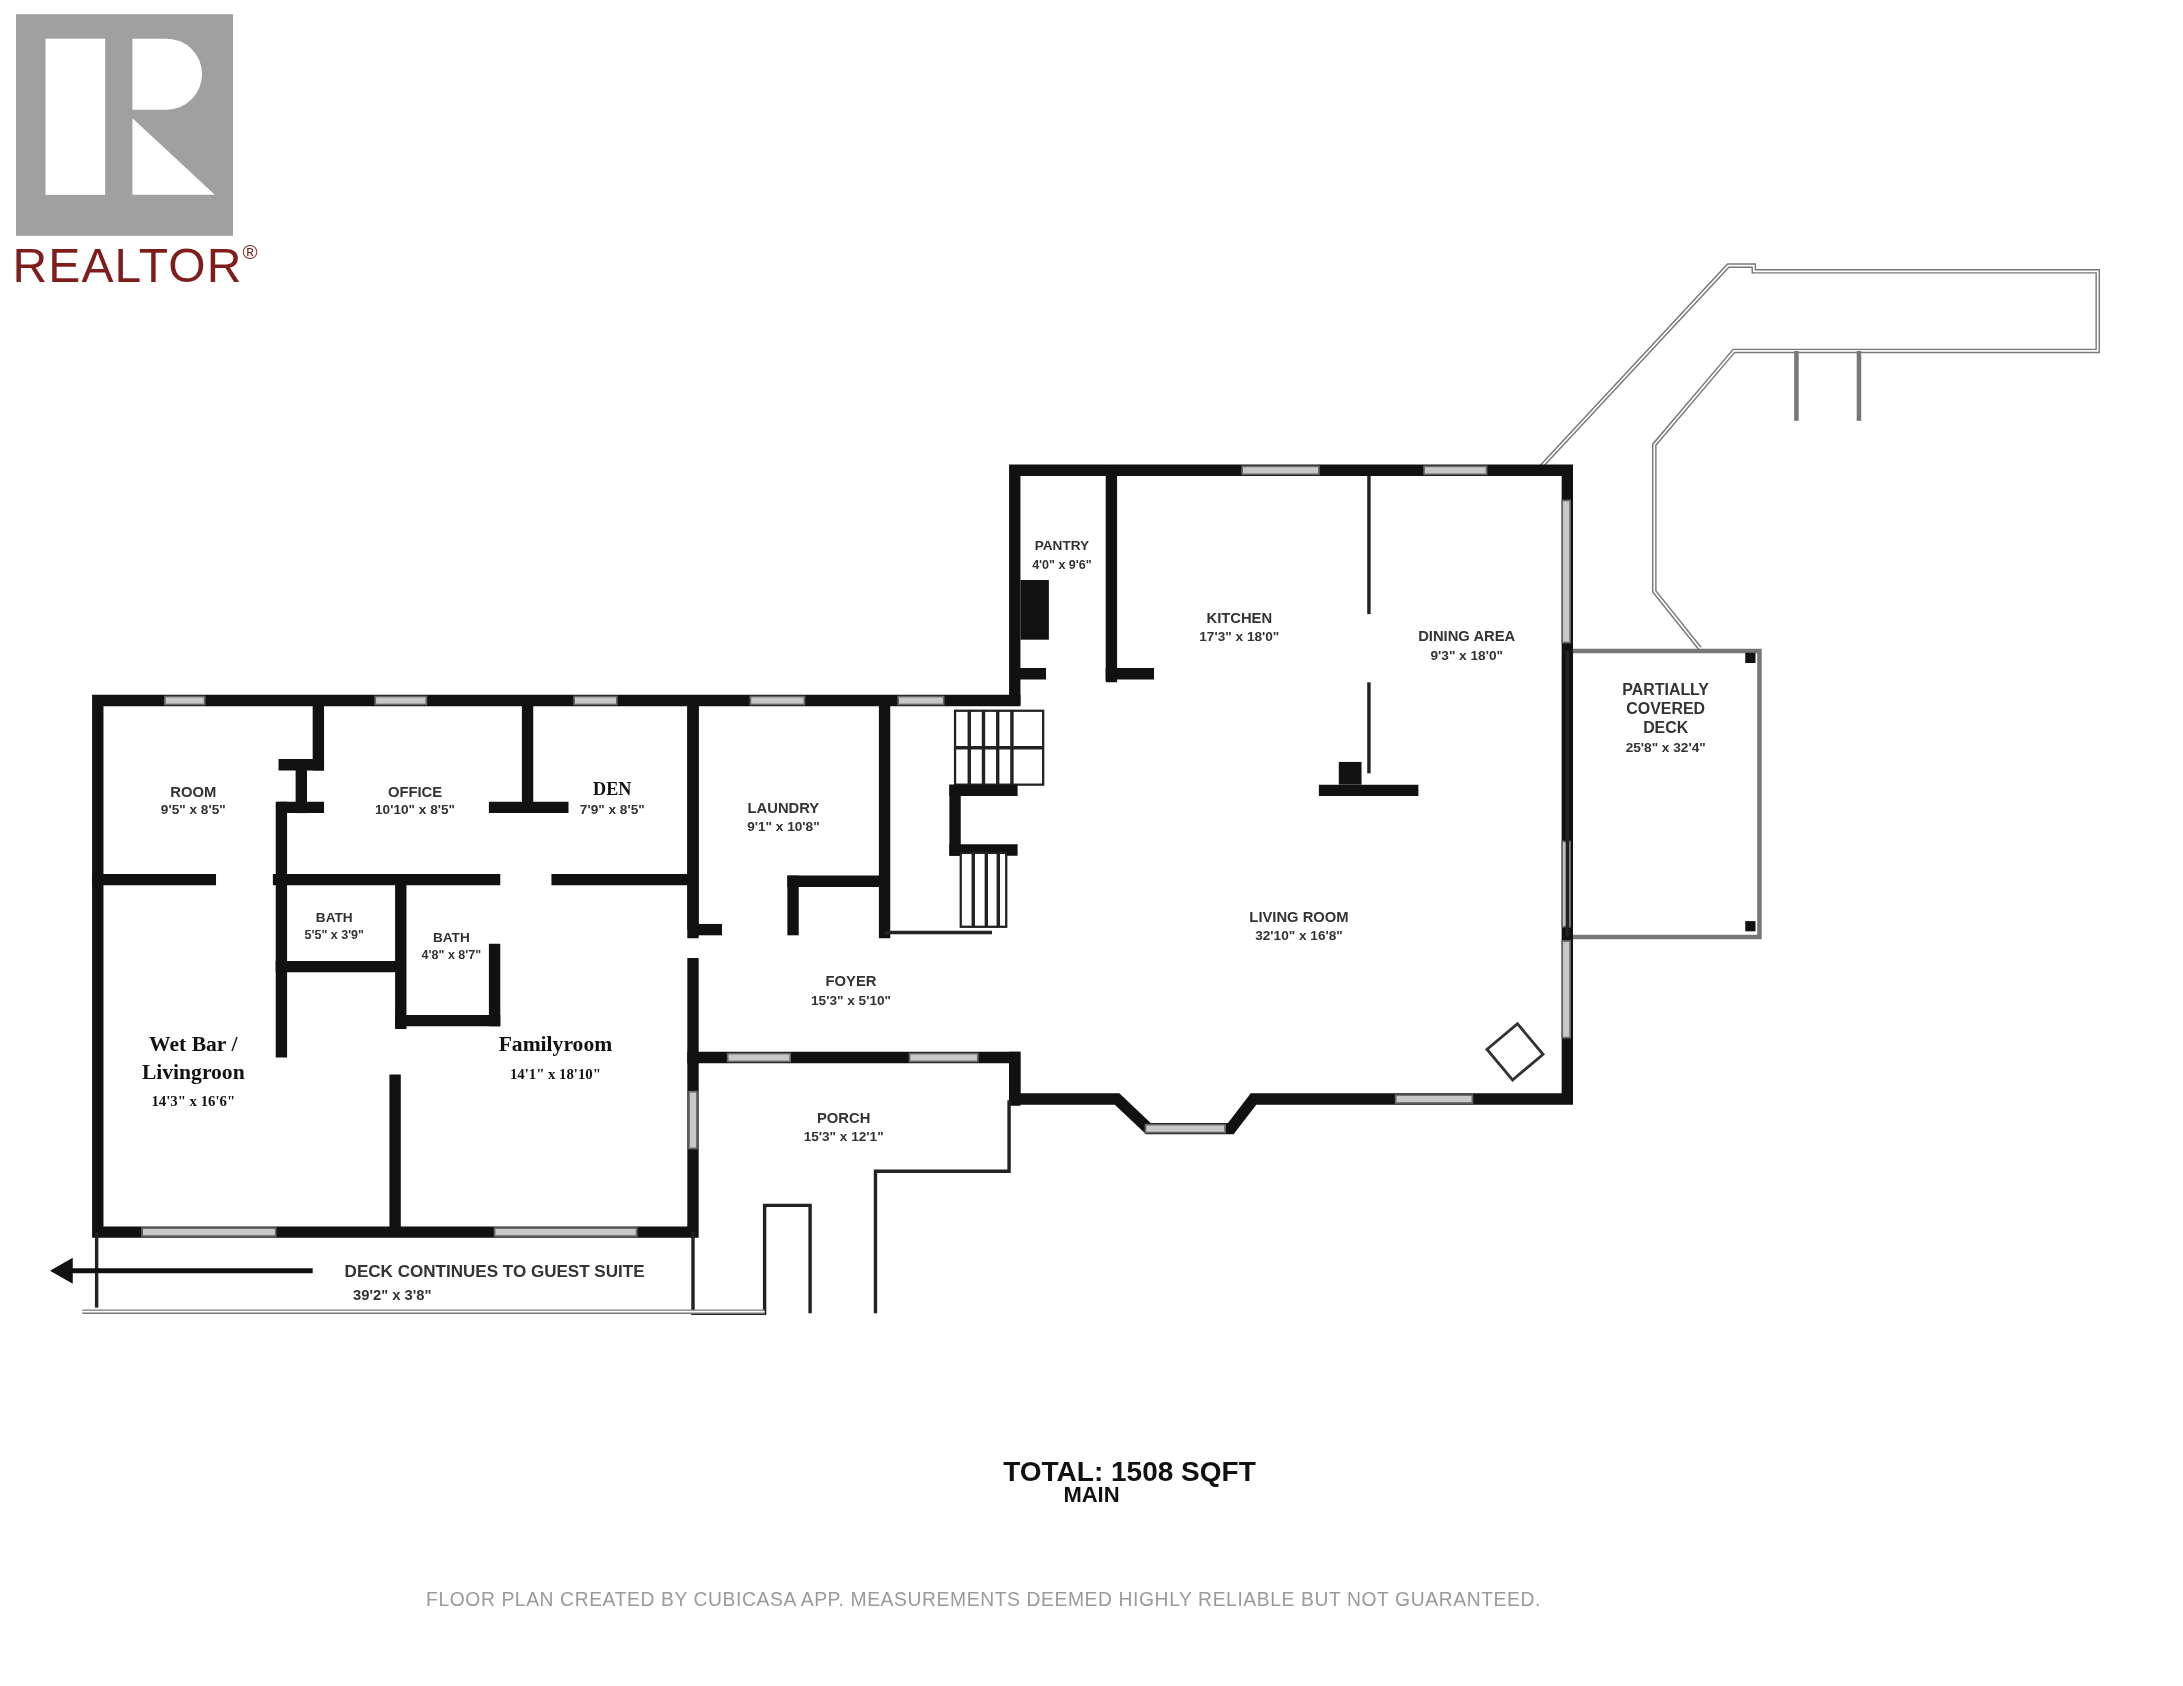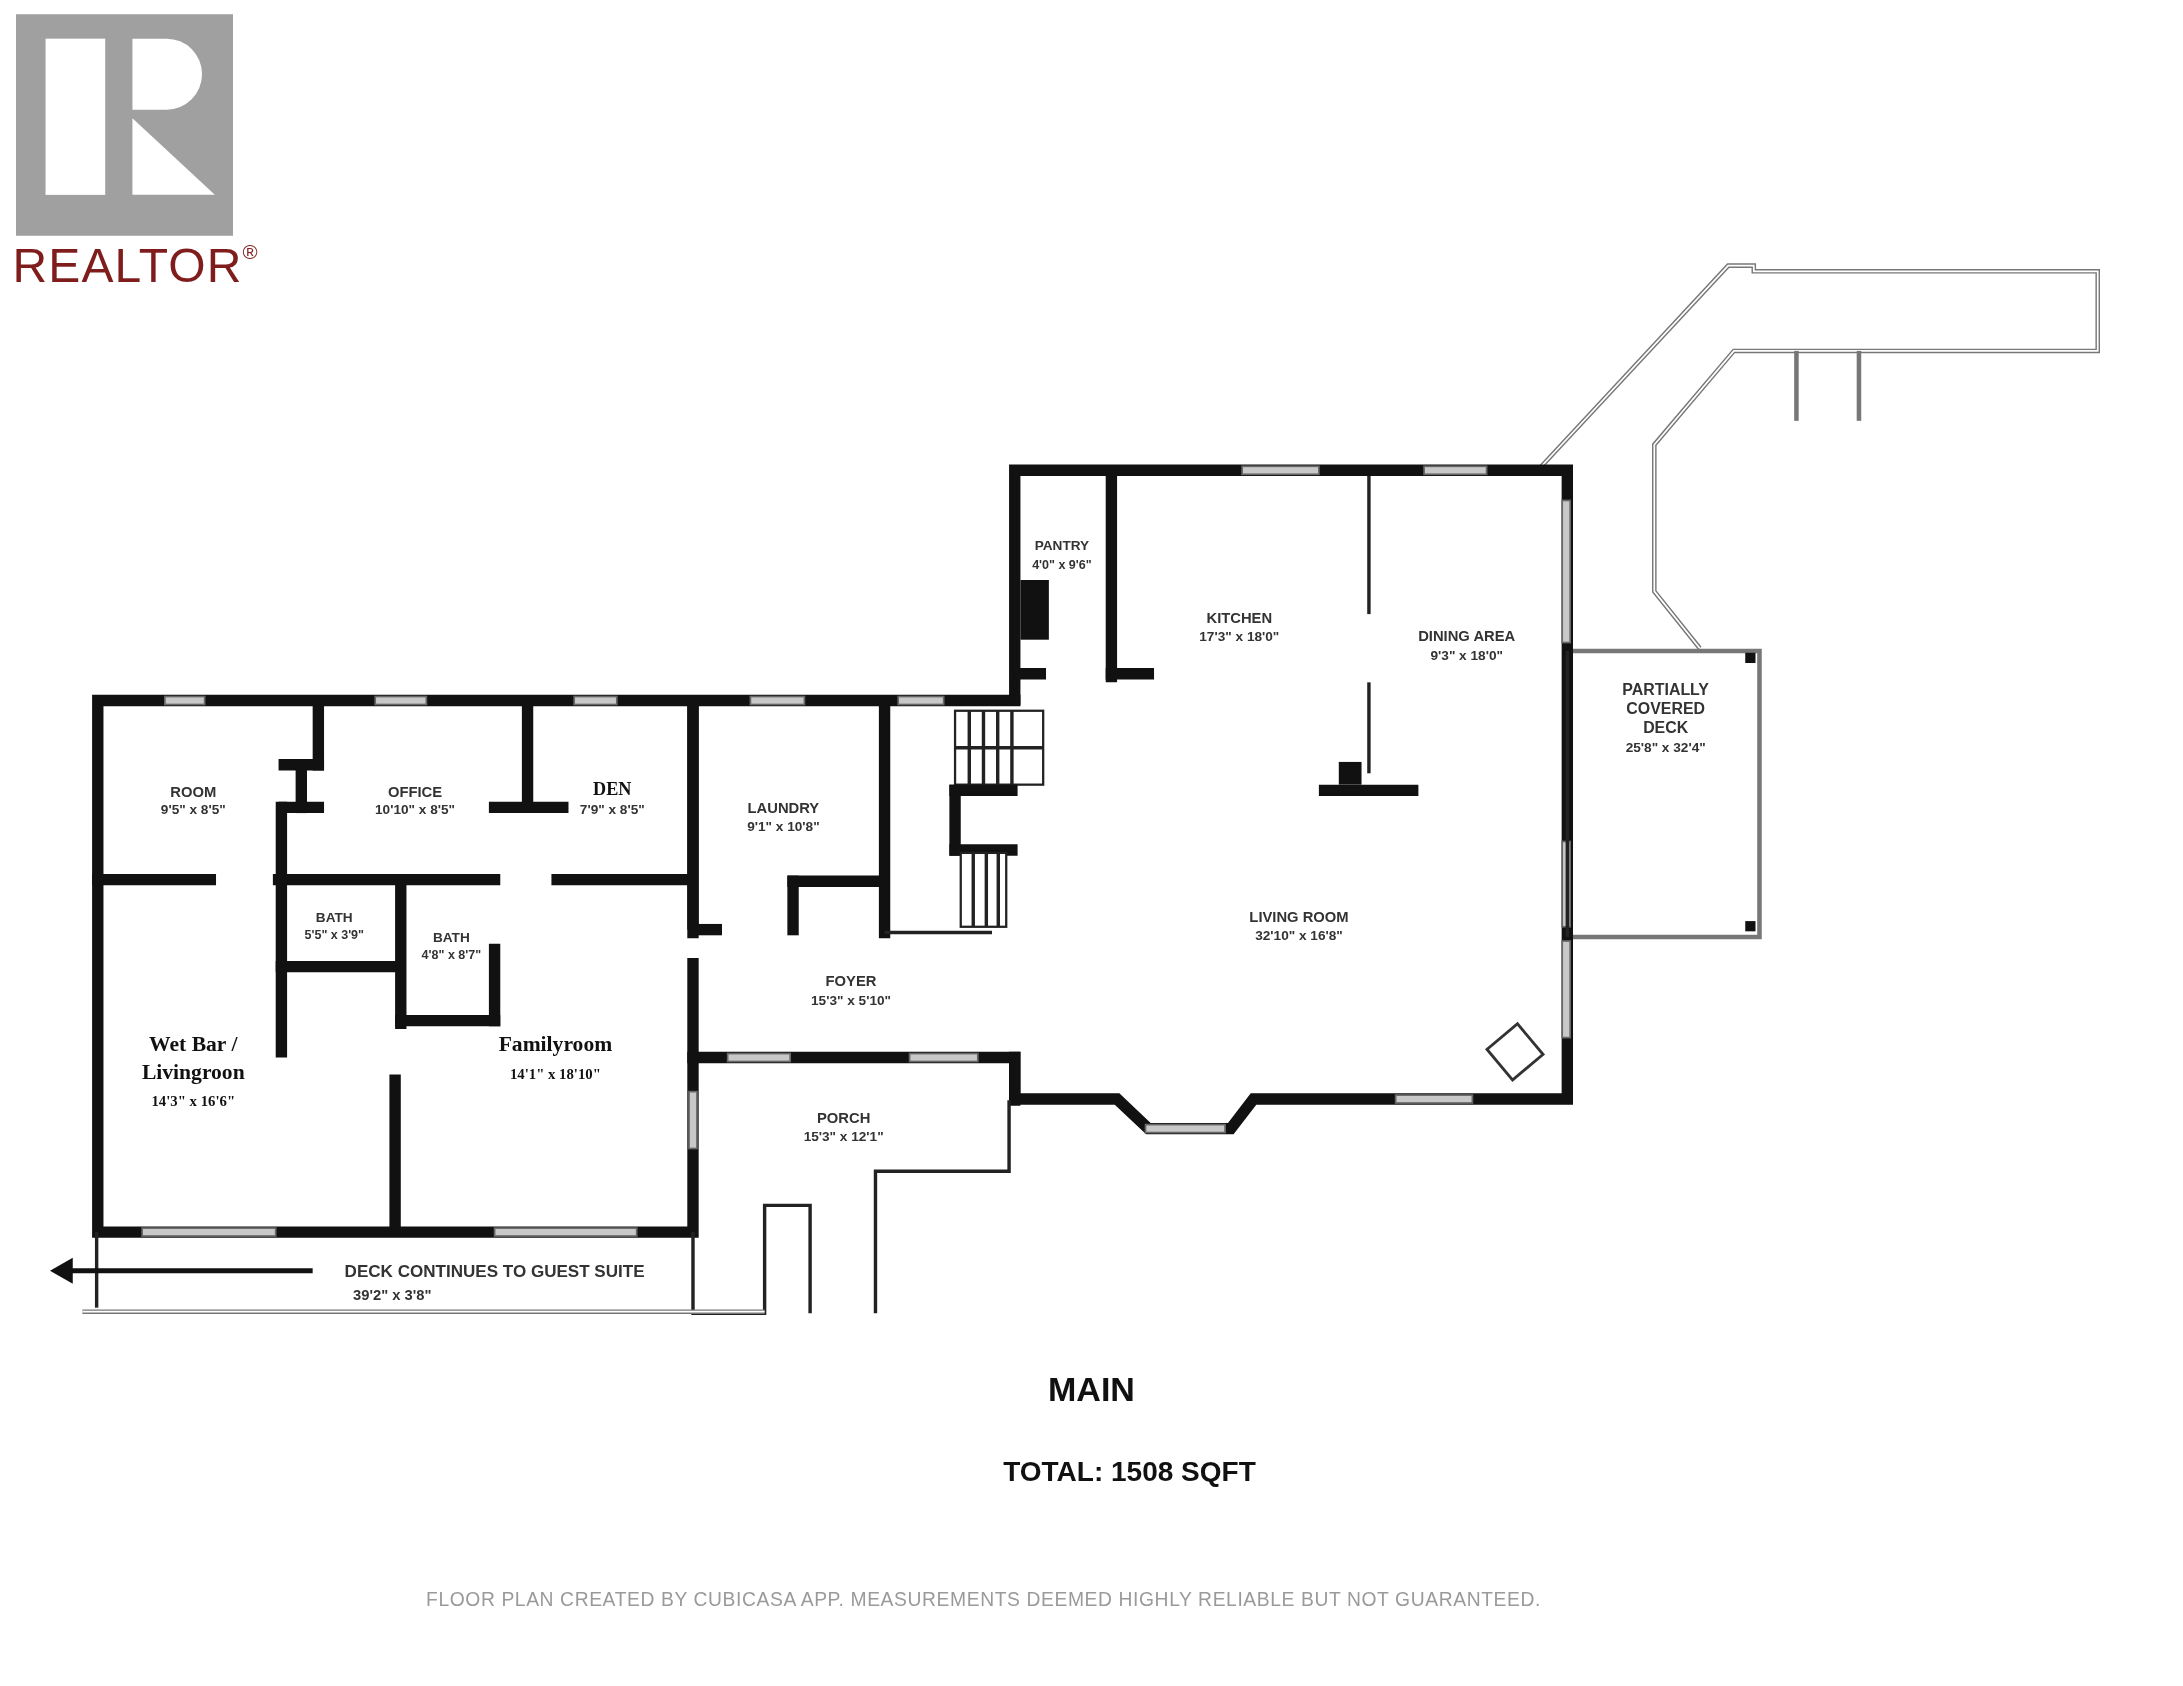--- a/index.html
+++ b/index.html
@@ -10,21 +10,21 @@
   .rail { stroke:#777; stroke-width:8; fill:none; }
   .rail-in { stroke:#fff; stroke-width:3; fill:none; }
   .win { fill:#c8c8c8; stroke:#666; stroke-width:3; }
   .stair { stroke:#222; stroke-width:4; fill:#fff; }
   .lbl { font-family:"Liberation Sans", sans-serif; font-weight:bold; fill:#333; text-anchor:middle; }
   .lbl-serif { font-family:"Liberation Serif", serif; font-weight:bold; fill:#111; text-anchor:middle; }
   .logo { position:absolute; left:16px; top:14.2px; width:217px; height:222px; }
   .logo-text { position:absolute; left:12.5px; top:238px; font-family:"Liberation Sans", sans-serif; font-size:48px; color:#7f1d1d; letter-spacing:1.1px; }
   .logo-text sup { font-size:20.5px; position:relative; top:-5.7px; }
   .title { position:absolute; left:0; width:2183px; text-align:center; font-family:"Liberation Sans", sans-serif; font-weight:bold; color:#111; }
-  .t-main { top:1370px; font-size:34px; }
+  .t-main { top:1482px; font-size:22px; }
   .t-total { top:1456px; font-size:28px;padding-left:38px; }
   .footer { position:absolute; left:0; width:1967px; top:1589px; text-align:center; font-family:"Liberation Sans", sans-serif; font-size:19.3px; color:#9a9a9a; letter-spacing:0.6px; }
 </style>
 </head>
 <body>
 
 <svg class="logo" viewBox="0 0 382 390">
   <rect x="0" y="0" width="382" height="390" fill="#a0a0a0"></rect>
   <rect x="52" y="43" width="105" height="275" fill="#fff"></rect>
   <path d="M205 43 H265 A62 62 0 0 1 265 168 H205 Z" fill="#fff"></path>

